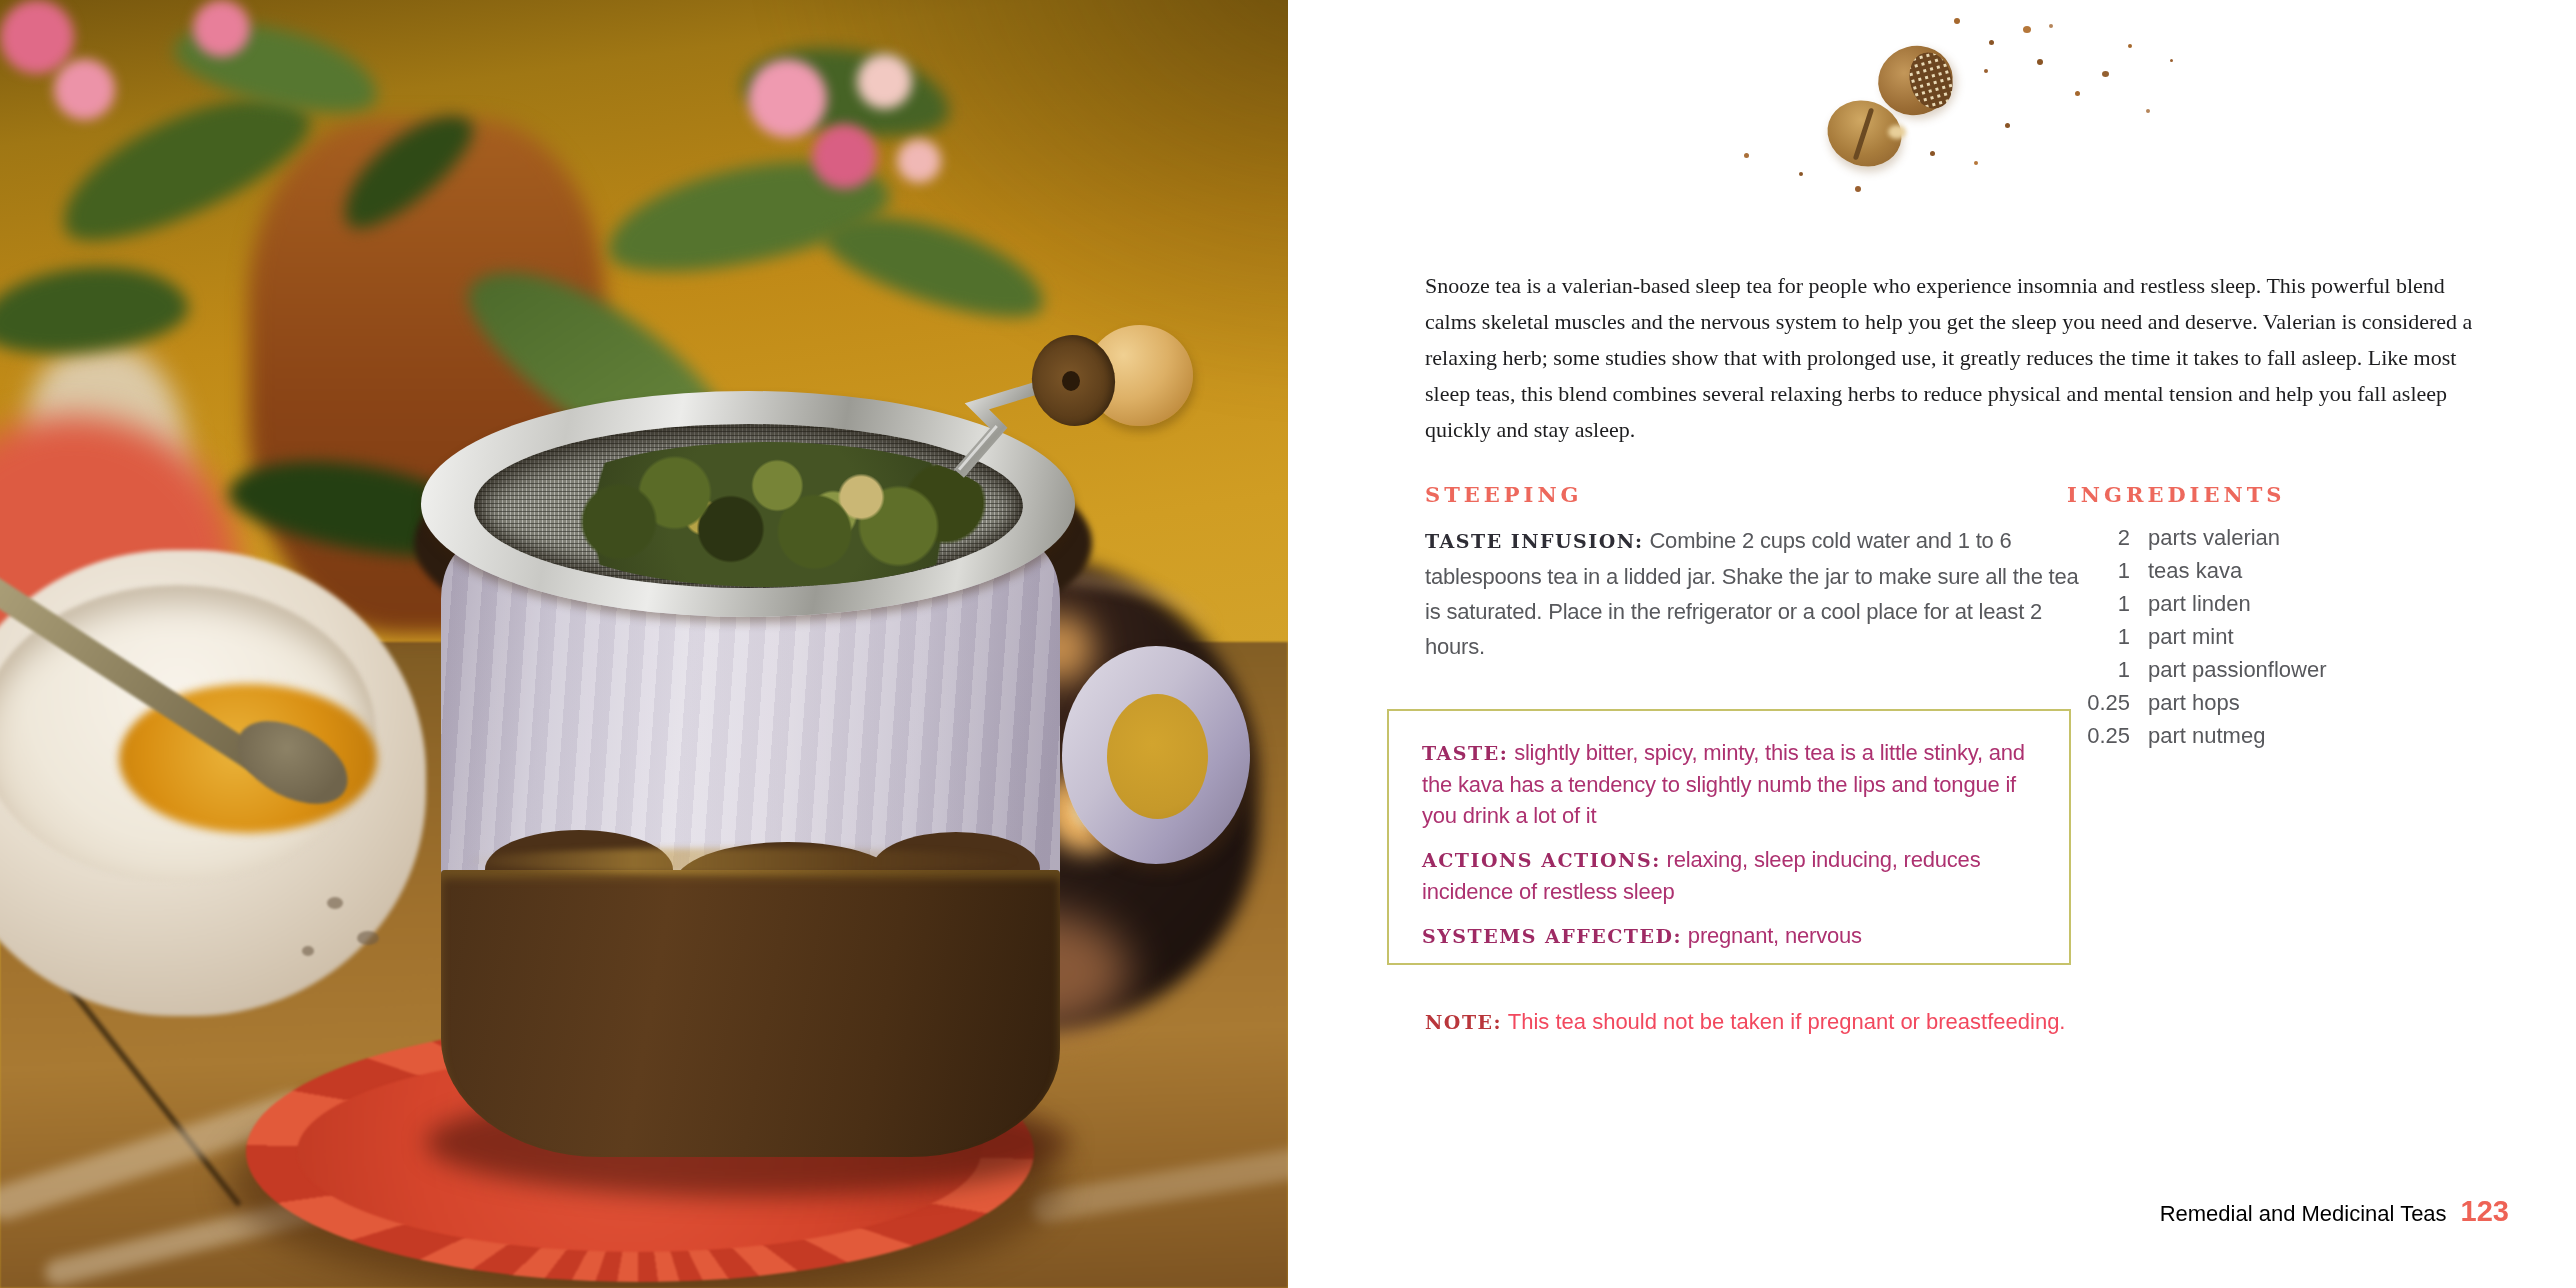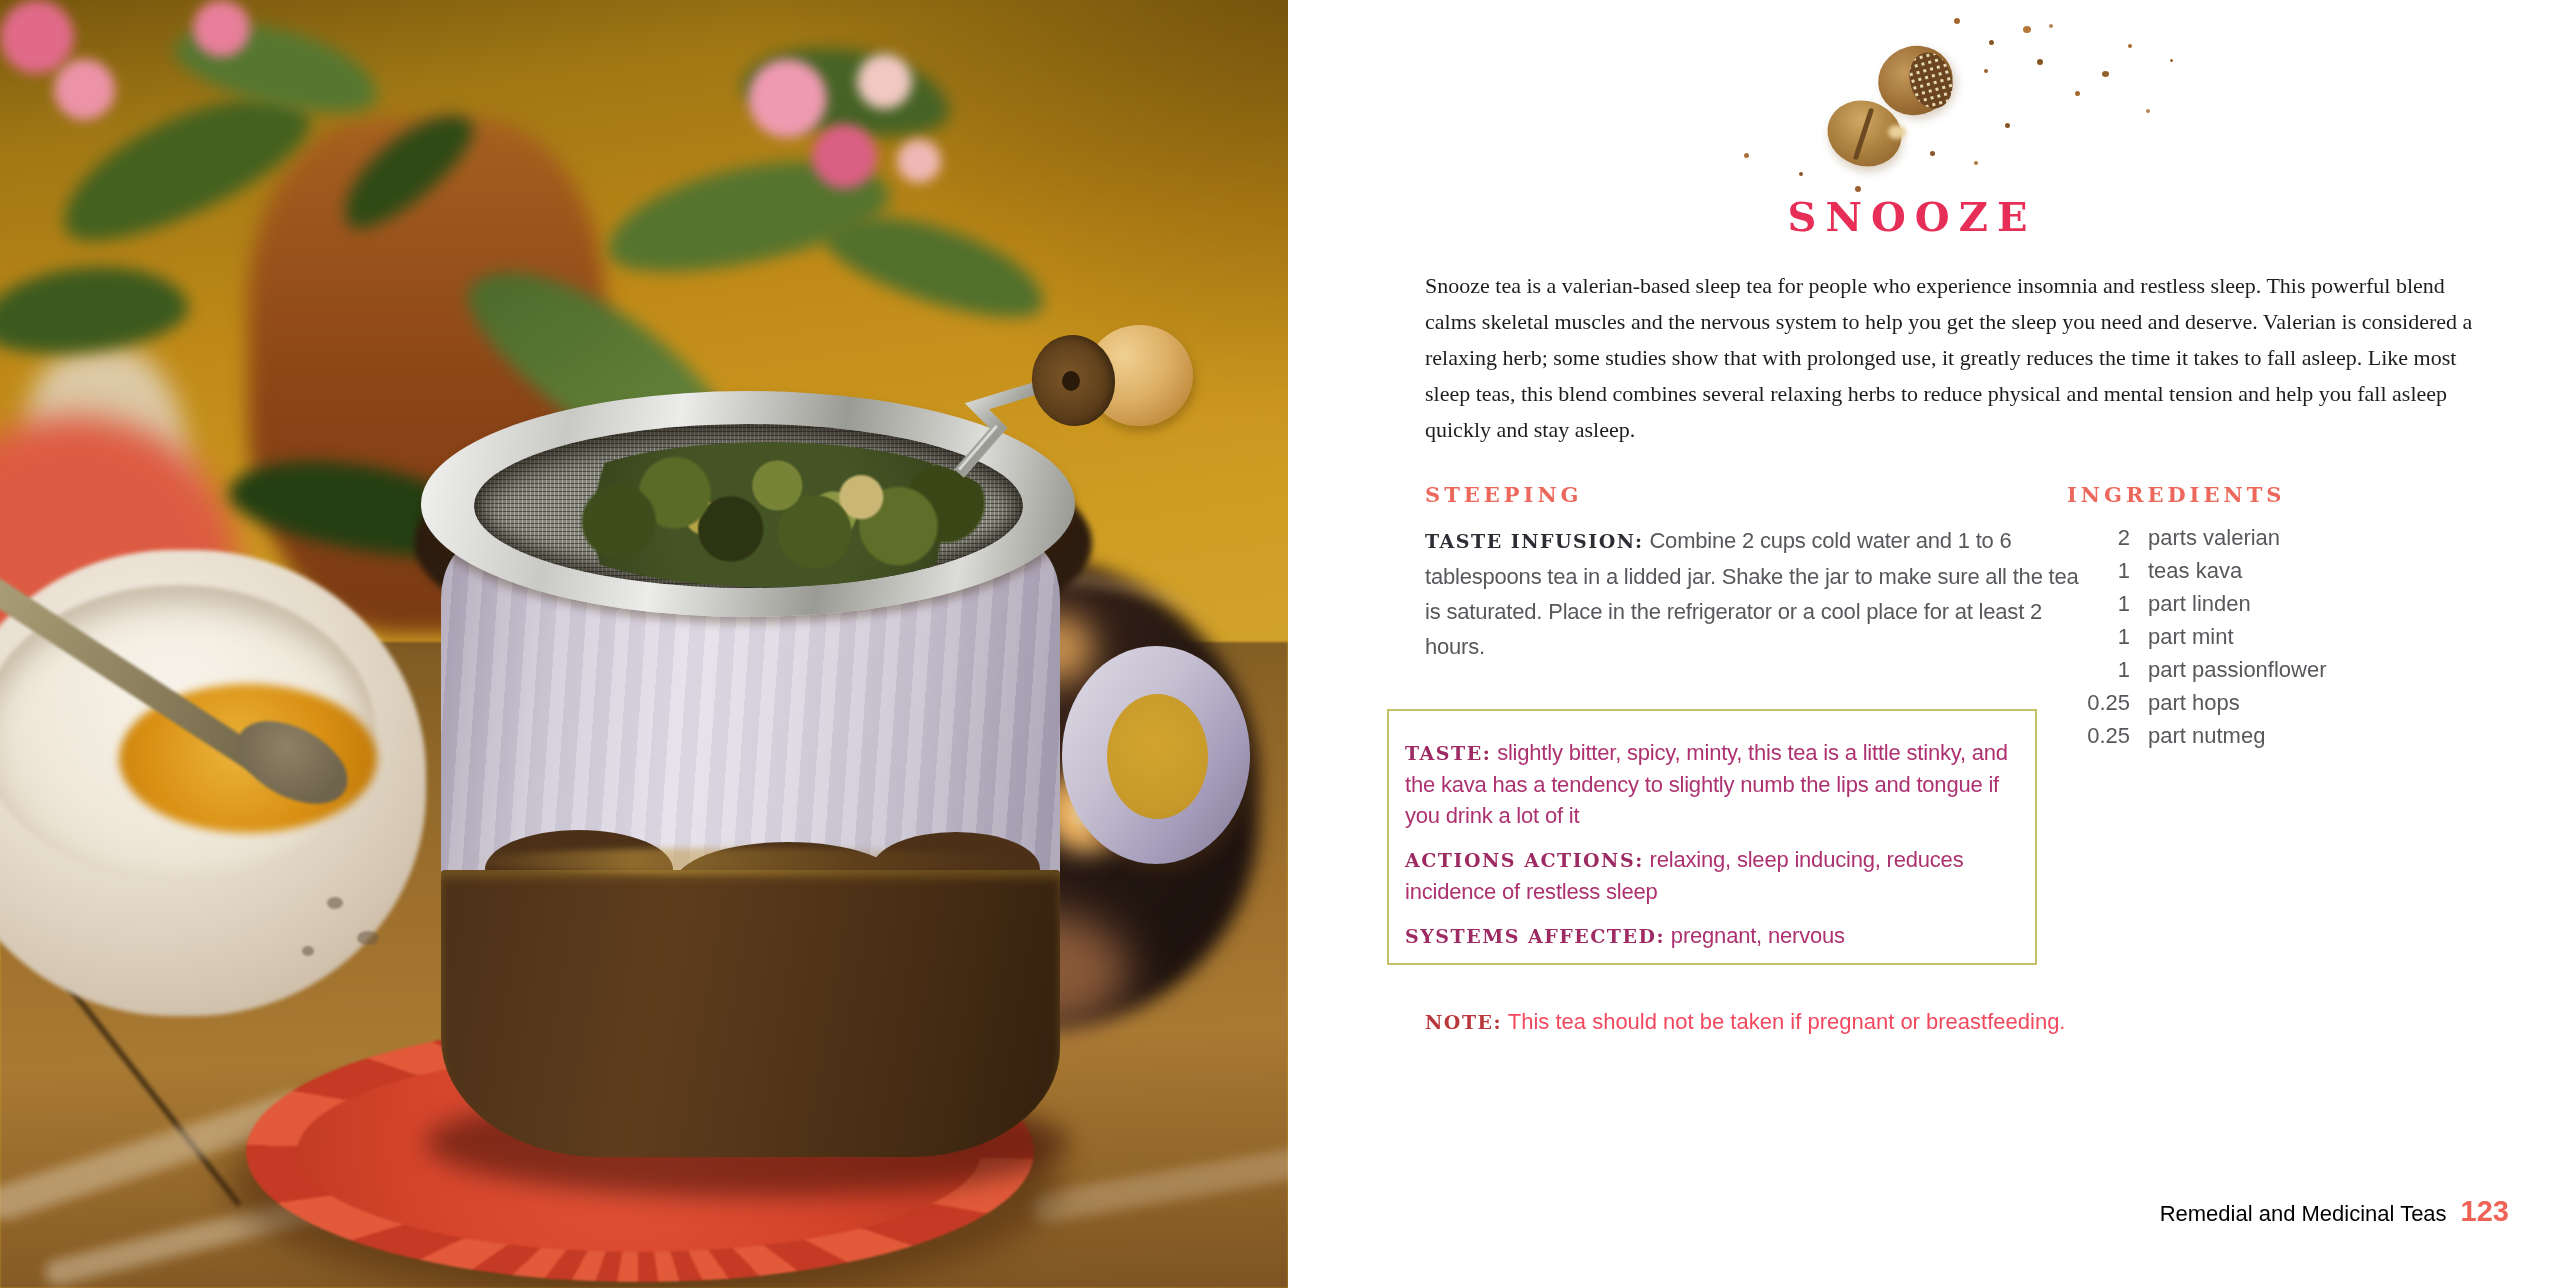--- a/index.html
+++ b/index.html
@@ -122,21 +122,21 @@
   .col-head{font-family:"DejaVu Serif",serif;font-weight:700;font-size:21px;letter-spacing:4px;color:#ed685c;}
   .steeping{position:absolute;left:137px;top:482px;width:654px;}
   .para{margin:14px 0 0 0;font-size:22px;line-height:35px;color:#57585c;letter-spacing:-0.2px;}
   .para:first-of-type{margin-top:16px;}
   .slab-label{font-family:"DejaVu Serif",serif;font-weight:700;font-size:19px;letter-spacing:1.5px;color:#2e2d35;}
   .ingredients{position:absolute;left:779px;top:482px;width:426px;}
   .ing-table{margin-top:14px;border-collapse:collapse;}
   .ing-table td{font-size:22px;line-height:33px;color:#57585c;padding:0;}
   .ing-qty{width:63px;text-align:right;padding-right:18px !important;}
   .taste-box{position:absolute;left:99px;top:709px;width:614px;height:200px;
-         border:2px solid #c6c26a;padding:26px 16px;}
+         border:2px solid #c6c26a;padding:26px 33px;}
   .tb-entry{margin:0 0 13px 0;font-size:22px;line-height:31px;color:#ad3170;letter-spacing:-0.2px;}
   .tb-entry:last-child{margin-bottom:0;}
   .tb-label{font-family:"DejaVu Serif",serif;font-weight:700;font-size:19px;letter-spacing:1.5px;color:#9e2a64;}
   .note-line{position:absolute;left:137px;top:985px;width:991px;font-size:22px;line-height:30px;color:#f2485e;}
   .note-label{font-family:"DejaVu Serif",serif;font-weight:700;font-size:19px;letter-spacing:1.5px;color:#b9363b;}
   .footer{position:absolute;left:0;top:1195px;width:1221px;text-align:right;}
   .footer-section{font-size:22px;color:#000000;}
   .footer-page{font-size:29px;font-weight:700;color:#ee6356;margin-left:14px;}
 </style>
 </head>
@@ -259,21 +259,20 @@
       <div class="crumb" style="left:642px;top:151px;width:5px;height:5px;background:#8a5526;"></div>
       <div class="crumb" style="left:686px;top:161px;width:4px;height:4px;background:#b5773a;"></div>
       <div class="crumb" style="left:567px;top:186px;width:6px;height:6px;background:#9a6030;"></div>
       <div class="crumb" style="left:511px;top:172px;width:4px;height:4px;background:#8a5526;"></div>
       <div class="crumb" style="left:456px;top:153px;width:5px;height:5px;background:#aa703a;"></div>
       <div class="crumb" style="left:717px;top:123px;width:5px;height:5px;background:#8a5526;"></div>
       <div class="crumb" style="left:858px;top:109px;width:4px;height:4px;background:#b5855a;"></div>
       <div class="crumb" style="left:882px;top:59px;width:3px;height:3px;background:#9a6030;"></div>
     </div>
 
-    <h1 class="title">SNOOZE</h1>
 
     <p class="intro">Snooze tea is a valerian-based sleep tea for people who experience insomnia and restless sleep. This powerful blend calms skeletal muscles and the nervous system to help you get the sleep you need and deserve. Valerian is considered a relaxing herb; some studies show that with prolonged use, it greatly reduces the time it takes to fall asleep. Like most sleep teas, this blend combines several relaxing herbs to reduce physical and mental tension and help you fall asleep quickly and stay asleep.</p>
 
     <div class="steeping">
       <div class="col-head">STEEPING</div>
       <p class="para"><span class="slab-label">TASTE INFUSION:</span>
         <span>Combine 2 cups cold water and 1 to 6 tablespoons tea in a lidded jar. Shake the jar to make sure all the tea is saturated. Place in the refrigerator or a cool place for at least 2 hours.</span></p>
     </div>
 
     <div class="ingredients">

